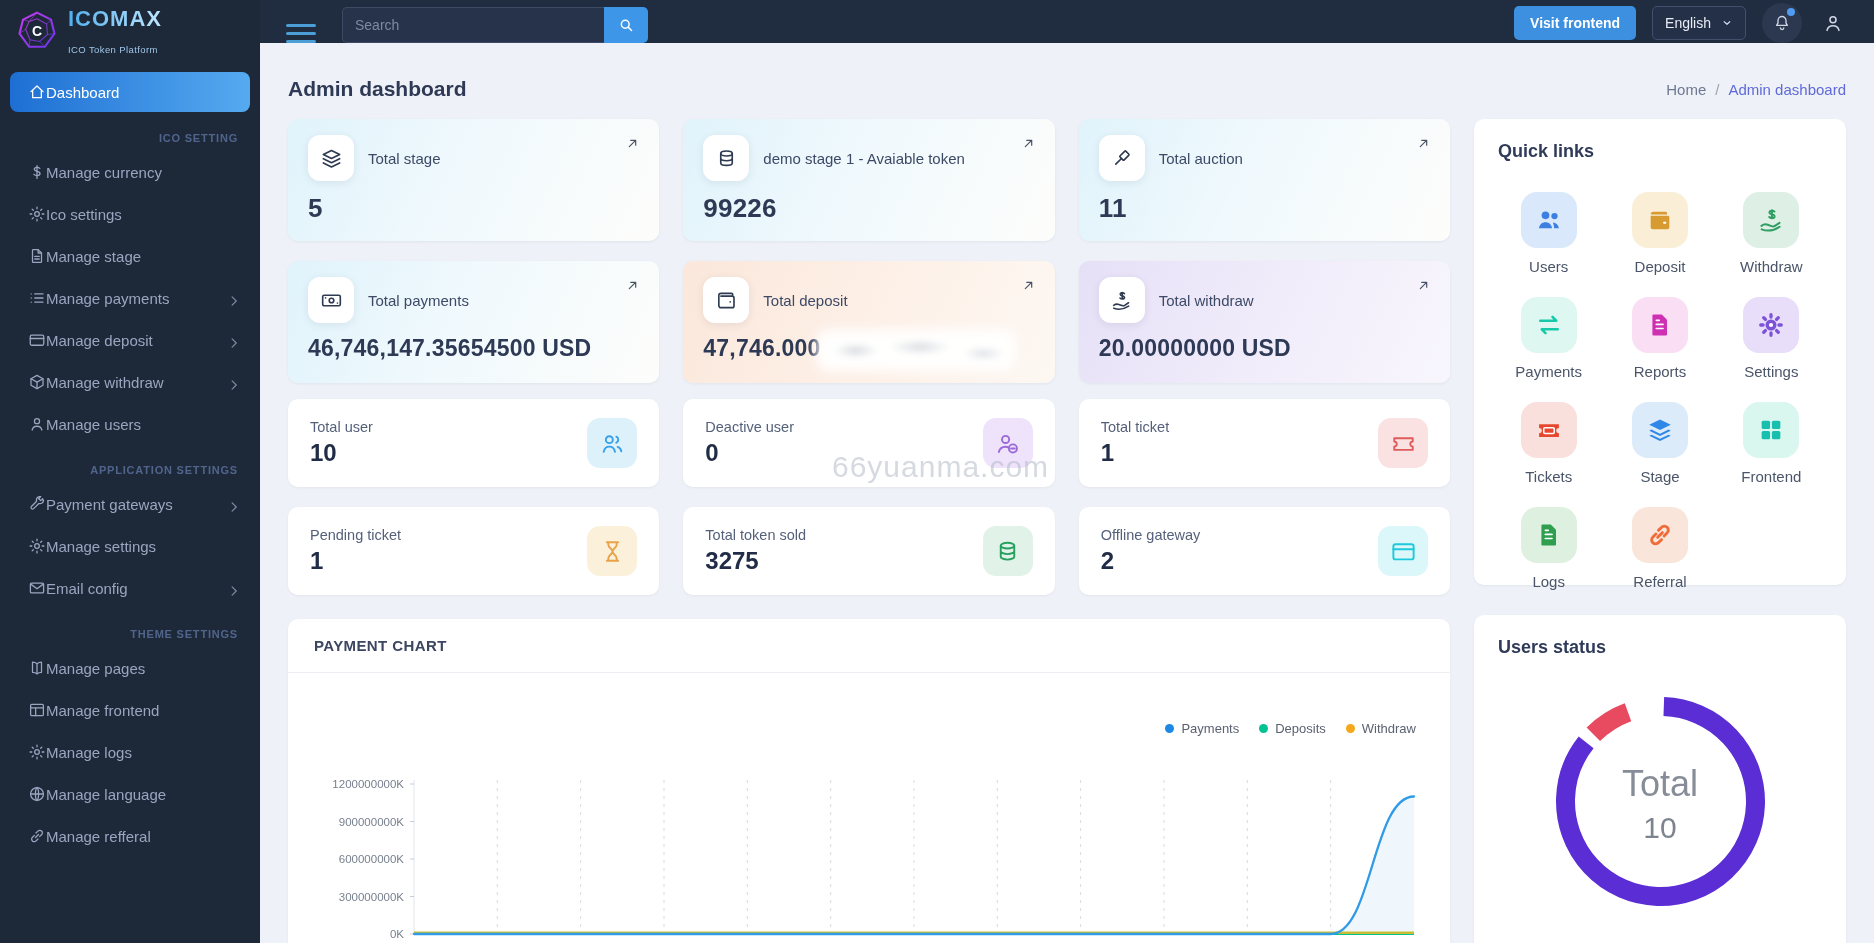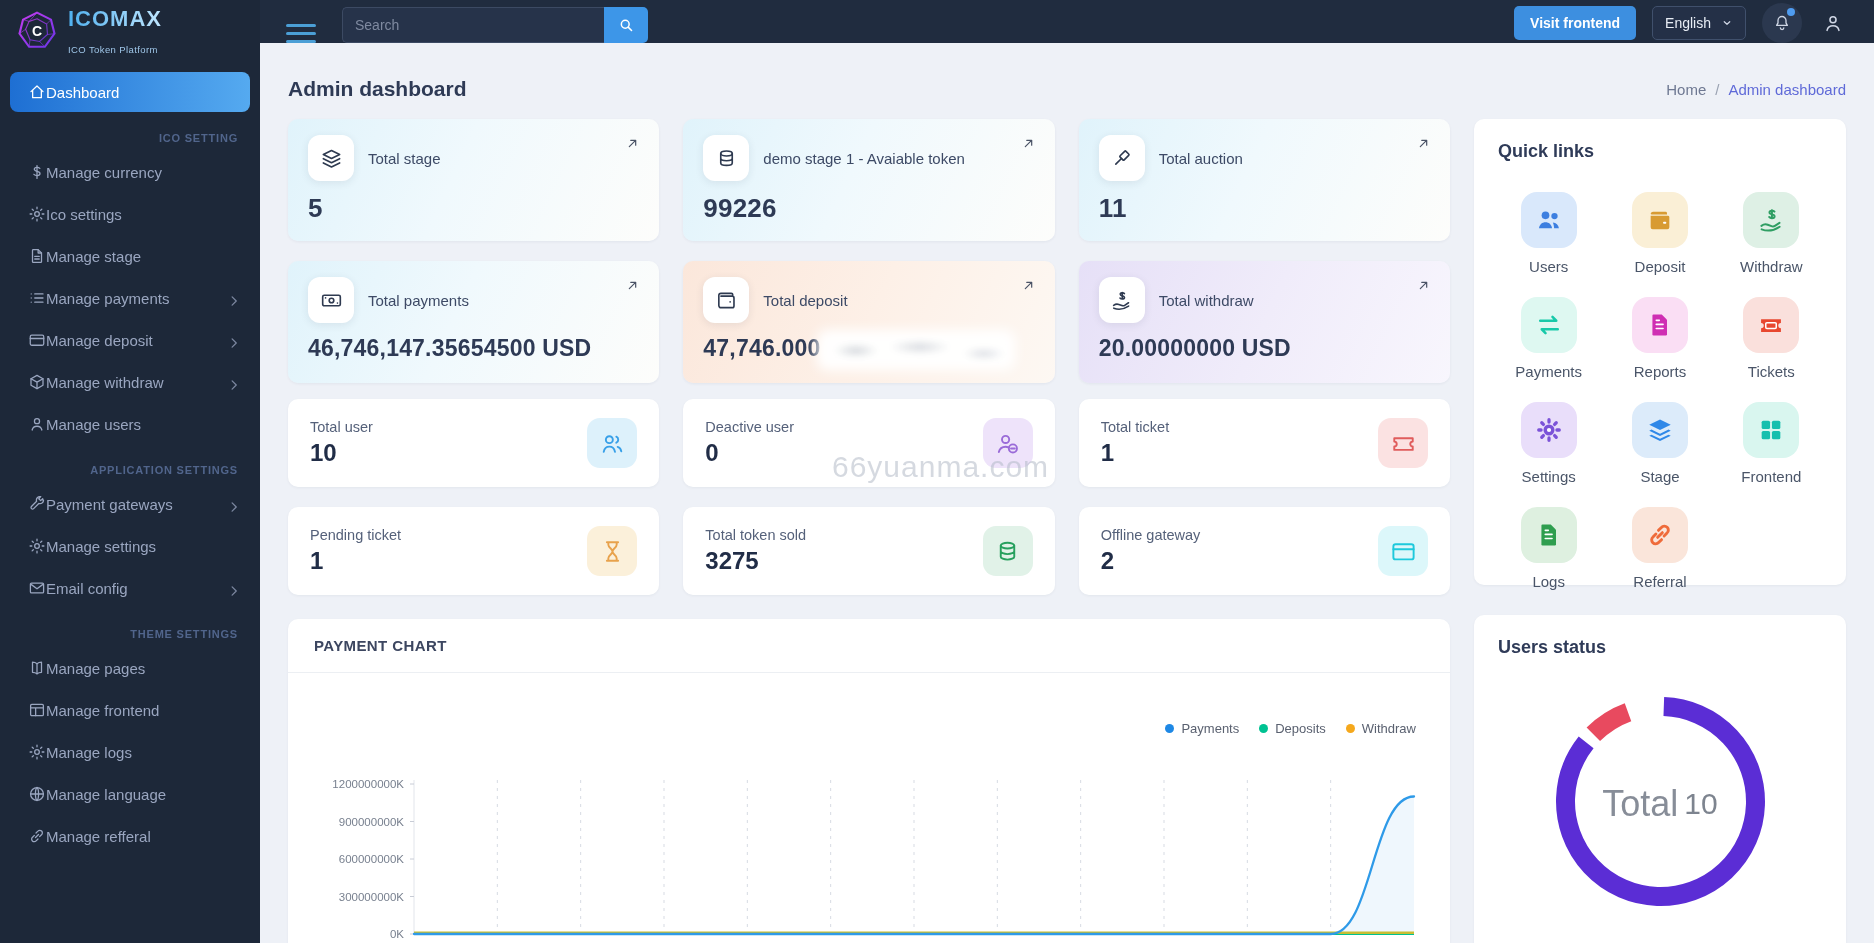--- a/index.html
+++ b/index.html
@@ -99,21 +99,21 @@
   .quick-links { height:466px; padding:22px 24px; }
   .quick-links h2, .users-status h2 { font-size:18px; font-weight:600; color:#2f3b58; }
   .ql-grid { margin-top:30px; display:grid; grid-template-columns:repeat(3,1fr); gap:22px 10px; }
   .ql-item { display:flex; flex-direction:column; align-items:center; gap:10px; cursor:pointer; }
   .ql-tile { width:56px; height:56px; border-radius:16px; display:flex; align-items:center; justify-content:center; }
   .ql-tile svg { width:28px; height:28px; }
   .ql-label { font-size:15px; color:#4a5568; }
 
   .users-status { margin-top:30px; height:420px; padding:22px 24px; }
   .donut-wrap { position:relative; width:235px; margin:26px auto 0 auto; }
-  .donut-center { position:absolute; inset:0; display:flex; flex-direction:row; align-items:center; justify-content:center; gap:6px; }
+  .donut-center { position:absolute; inset:0; display:flex; flex-direction:column; align-items:center; justify-content:center; gap:6px; }
   .donut-center .t { font-size:36px; color:#878d98; }
   .donut-center .v { font-size:30px; color:#7d848f; }
 
   .watermark { position:absolute; left:832px; top:450px; font-size:30px; color:rgba(178,186,198,.55); letter-spacing:1px; z-index:40; pointer-events:none; }
 </style>
 </head>
 <body>
 
 <aside class="sidebar">
   <div class="brand">
@@ -622,39 +622,39 @@
             <div class="ql-item">
               <span class="ql-tile" style="background:#fadef4;color:#cf2fb3">
                 <svg viewBox="0 0 24 24" fill="none" stroke="currentColor" stroke-width="1.7" stroke-linecap="round" stroke-linejoin="round">
                   <path fill="currentColor" stroke="none" d="M6.5 3h7L18 7.5V20a1 1 0 0 1-1 1H6.5a1 1 0 0 1-1-1V4a1 1 0 0 1 1-1z"></path>
                   <path stroke="#fff" stroke-width="1.4" d="M8.8 11.5h5.8M8.8 15h5.8M8.8 8h2.6"></path>
                 </svg>
               </span>
               <span class="ql-label">Reports</span>
             </div>
             <div class="ql-item">
-              <span class="ql-tile" style="background:#fae0dc;color:#e8472f">
-                <svg viewBox="0 0 24 24" fill="none" stroke="currentColor" stroke-width="1.7" stroke-linecap="round" stroke-linejoin="round">
-                  <path fill="currentColor" stroke="none" d="M3.5 7h17v3.2a2.3 2.3 0 0 0 0 4.6V18h-17v-3.2a2.3 2.3 0 0 0 0-4.6z"></path>
-                  <rect x="7.5" y="10" width="9" height="5" rx="1" fill="none" stroke="#fff" stroke-width="1.3"></rect>
-                </svg>
-              </span>
-              <span class="ql-label">Tickets</span>
-            </div>
-            <div class="ql-item">
               <span class="ql-tile" style="background:#e9defa;color:#7b52d8">
                 <svg viewBox="0 0 24 24" fill="none" stroke="currentColor" stroke-width="1.7" stroke-linecap="round" stroke-linejoin="round">
                   <g stroke="currentColor" stroke-width="2.8" stroke-linecap="round">
                     <path d="M12 3.2v2M12 18.8v2M3.2 12h2M18.8 12h2M5.8 5.8l1.4 1.4M16.8 16.8l1.4 1.4M18.2 5.8l-1.4 1.4M7.2 16.8l-1.4 1.4"></path>
                   </g>
                   <circle cx="12" cy="12" r="4.7" fill="currentColor" stroke="none"></circle>
                   <circle cx="12" cy="12" r="1.8" fill="#fff" stroke="none"></circle>
                 </svg>
               </span>
               <span class="ql-label">Settings</span>
+            </div>
+            <div class="ql-item">
+              <span class="ql-tile" style="background:#fae0dc;color:#e8472f">
+                <svg viewBox="0 0 24 24" fill="none" stroke="currentColor" stroke-width="1.7" stroke-linecap="round" stroke-linejoin="round">
+                  <path fill="currentColor" stroke="none" d="M3.5 7h17v3.2a2.3 2.3 0 0 0 0 4.6V18h-17v-3.2a2.3 2.3 0 0 0 0-4.6z"></path>
+                  <rect x="7.5" y="10" width="9" height="5" rx="1" fill="none" stroke="#fff" stroke-width="1.3"></rect>
+                </svg>
+              </span>
+              <span class="ql-label">Tickets</span>
             </div>
             <div class="ql-item">
               <span class="ql-tile" style="background:#dcebfa;color:#2f88e8">
                 <svg viewBox="0 0 24 24" fill="none" stroke="currentColor" stroke-width="1.7" stroke-linecap="round" stroke-linejoin="round">
                   <g fill="currentColor" stroke="none">
                     <path d="m12 3.1 9.2 4.5L12 12.1 2.8 7.6z"></path>
                     <path d="M4.7 11.6 12 15.2l7.3-3.6 1.9 1L12 17.1l-9.2-4.5z"></path>
                     <path d="M4.7 16 12 19.6 19.3 16l1.9 1L12 21.5 2.8 17z"></path>
                   </g>
                 </svg>

